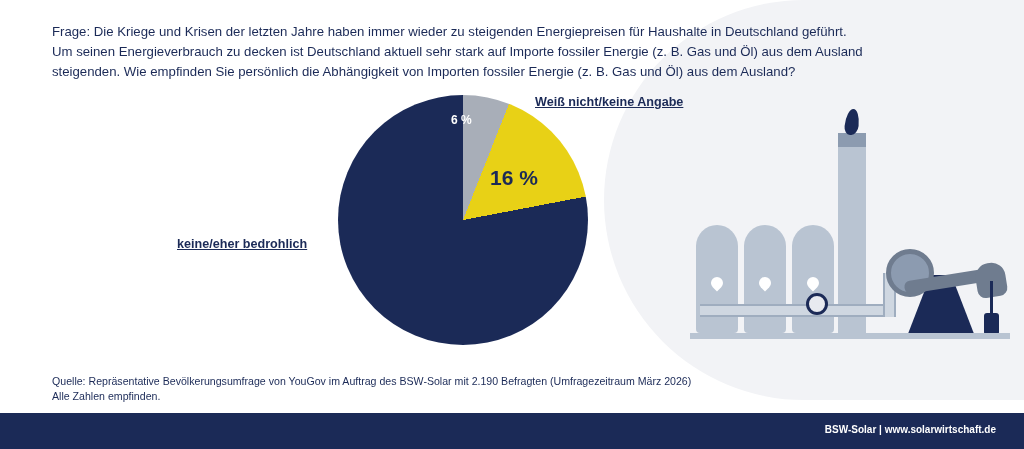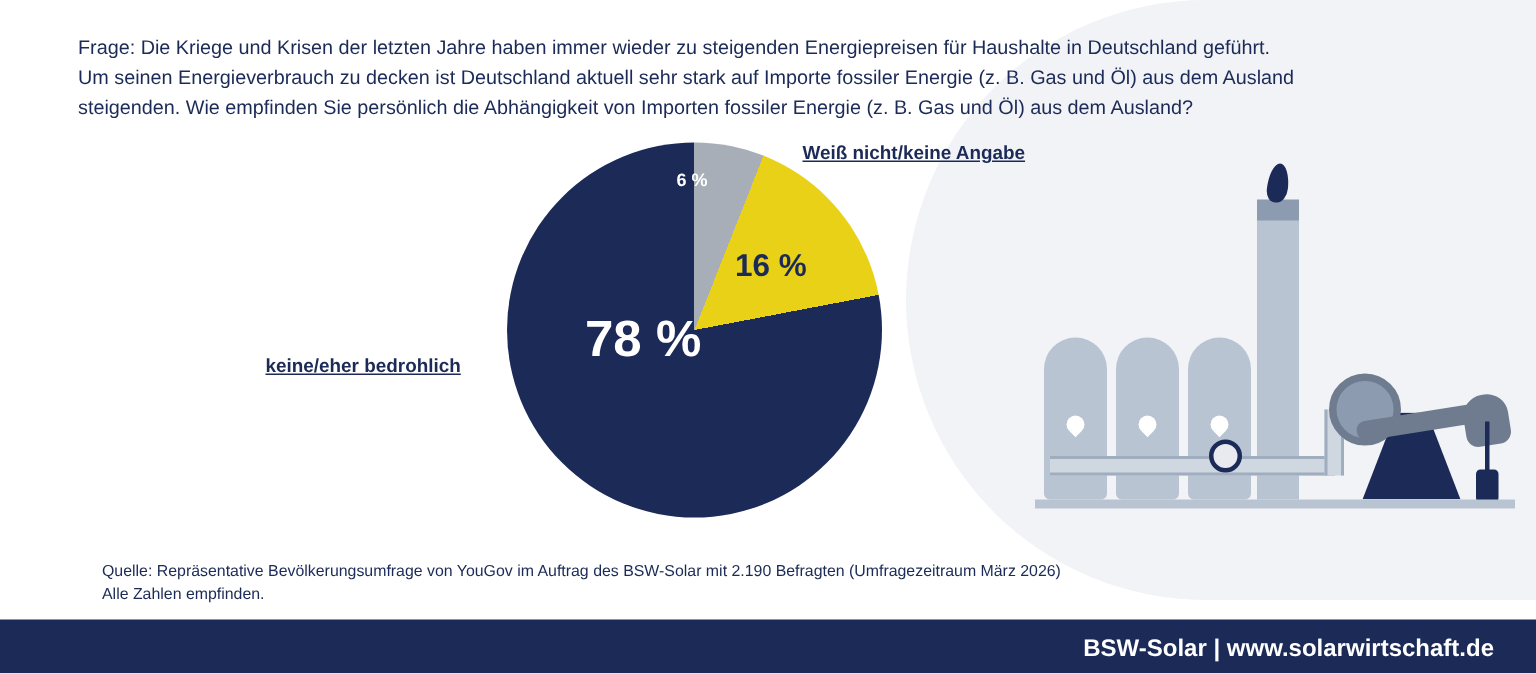--- a/index.html
+++ b/index.html
@@ -260,35 +260,34 @@
     border-radius: 3px;
   }
   .source {
     position: absolute;
     left: 52px;
     top: 374px;
     font-size: 10.6px;
     line-height: 1.45;
     color: #1b2a57;
     width: 760px;
-    margin-left: 16px;
   }
   .footer {
     position: absolute;
     left: 0;
     bottom: 0;
     width: 1024px;
     height: 36px;
     background: #1b2a57;
   }
   .footer-text {
     position: absolute;
     right: 28px;
     top: 11px;
-    font-size: 16px;
+    font-size: 10px;
     font-weight: bold;
     color: #ffffff;
     text-align: right;
   }
 </style>
 </head>
 <body>
 
 <div class="poster">
 
@@ -296,21 +295,20 @@
 
   <div class="question">
     <b>Frage:</b><span> Die Kriege und Krisen der letzten Jahre haben immer wieder zu steigenden Energiepreisen für Haushalte in Deutschland geführt.</span><br>
     <span>Um seinen Energieverbrauch zu decken ist Deutschland aktuell sehr stark auf Importe fossiler Energie (z. B. Gas und Öl) aus dem Ausland</span><br>
     <span>steigenden. </span><b>Wie empfinden Sie persönlich die Abhängigkeit von Importen fossiler Energie (z. B. Gas und Öl) aus dem Ausland?</b>
   </div>
 
   <div class="chart-area">
     <div class="pie-wrap">
       <div class="pie"></div>
-      <div class="slice-label lbl-78">78 %</div>
       <div class="slice-label lbl-16">16 %</div>
       <div class="slice-label lbl-6">6 %</div>
     </div>
     <div class="cat-label cat-weiss">Weiß nicht/keine Angabe</div>
     <div class="cat-label cat-stark">keine/eher bedrohlich</div>
   </div>
 
   <div class="illus">
     <div class="stack"></div>
     <div class="stack-top"></div>

